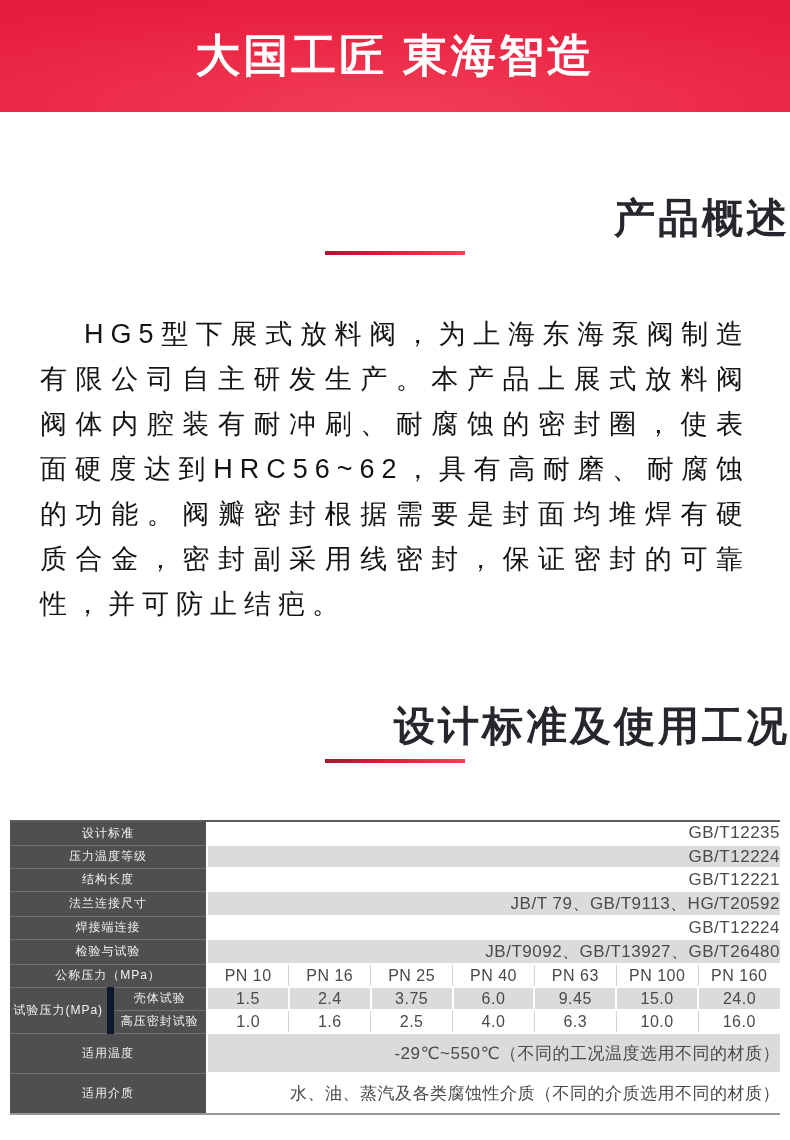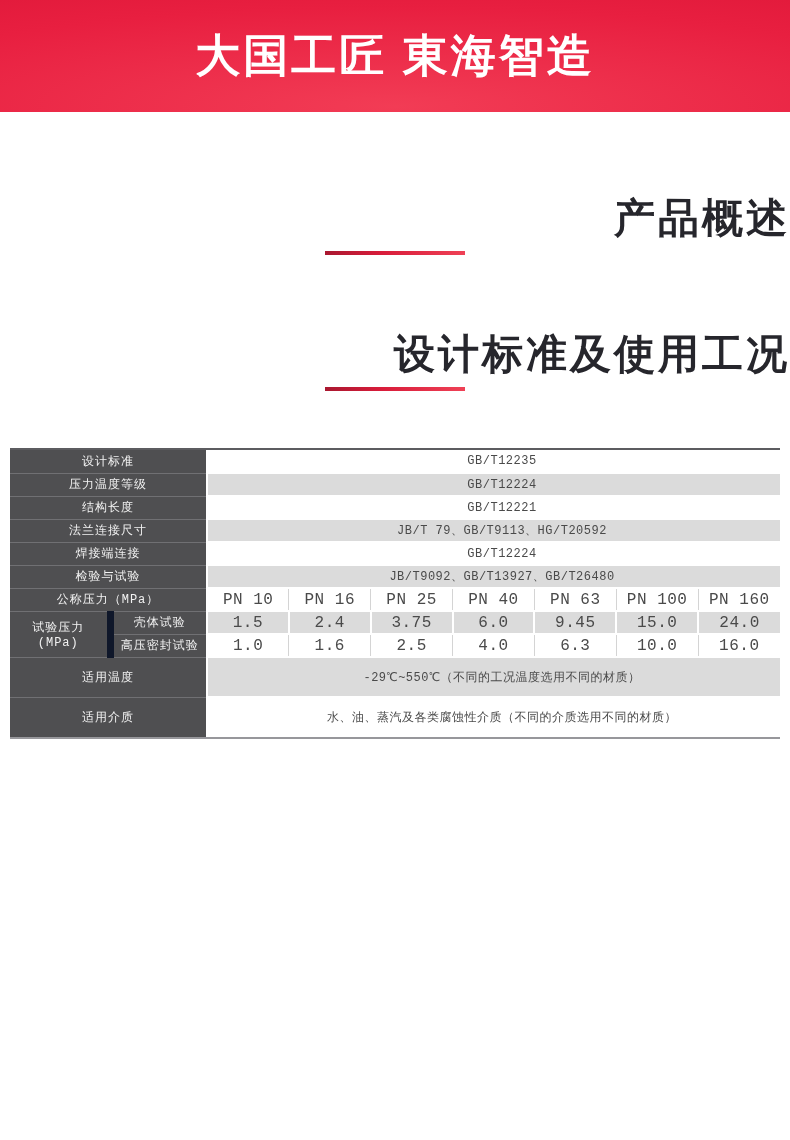--- a/index.html
+++ b/index.html
@@ -58,21 +58,20 @@
     text-indent: 44px;
     color: #141414;
     font-weight: 400;
   }
 
   
   .table-wrap {
     margin: 57px 10px 0 10px;
     border-top: 2px solid #5c5c60;
     border-bottom: 2px solid #97979b;
-    font-family: Liberation Mono, monospace;
   }
   table.spec {
     width: 100%;
     border-collapse: collapse;
     table-layout: fixed;
   }
   .spec col.c-grp  { width: 100px; }
   .spec col.c-sub  { width: 97px; }
 
   .spec tr.rh-s { height: 23px; }
@@ -96,36 +95,37 @@
     color: #4a4a4a;
     letter-spacing: 0.5px;
     border-bottom: 2px solid #ffffff;
     padding: 0;
   }
   .spec tr.r-white td { background: #ffffff; }
   .spec tr.r-gray  td { background: #dbdbdb; }
   .spec tr.r-white td + td { border-left: 1px solid #d4d4d4; }
   .spec tr.r-gray  td + td { border-left: 2px solid #ffffff; }
 
-  .spec td.val { text-align: center; padding-left: 16px; font-size: 12px; }
+  .spec td.val { text-align: right; padding-left: 16px; font-size: 17px; }
   .spec td.num { text-align: center; }
 
   .spec tr:last-child th,
   .spec tr:last-child td { border-bottom: none; }
 </style>
 </head>
 <body>
 
 <header class="banner">
   <h1 class="banner-title">大国工匠 東海智造</h1>
 </header>
 
 <section class="sec--overview">
   <h2 class="sec-title">产品概述</h2>
   <div class="sec-underline"></div>
+  <p class="overview-text">HG5型下展式放料阀，为上海东海泵阀制造有限公司自主研发生产。本产品上展式放料阀阀体内腔装有耐冲刷、耐腐蚀的密封圈，使表面硬度达到HRC56~62，具有高耐磨、耐腐蚀的功能。阀瓣密封根据需要是封面均堆焊有硬质合金，密封副采用线密封，保证密封的可靠性，并可防止结疤。</p>
 </section>
 
 <section class="sec--design">
   <h2 class="sec-title">设计标准及使用工况</h2>
   <div class="sec-underline"></div>
 
   <div class="table-wrap">
     <table class="spec">
       <colgroup>
         <col class="c-grp">

